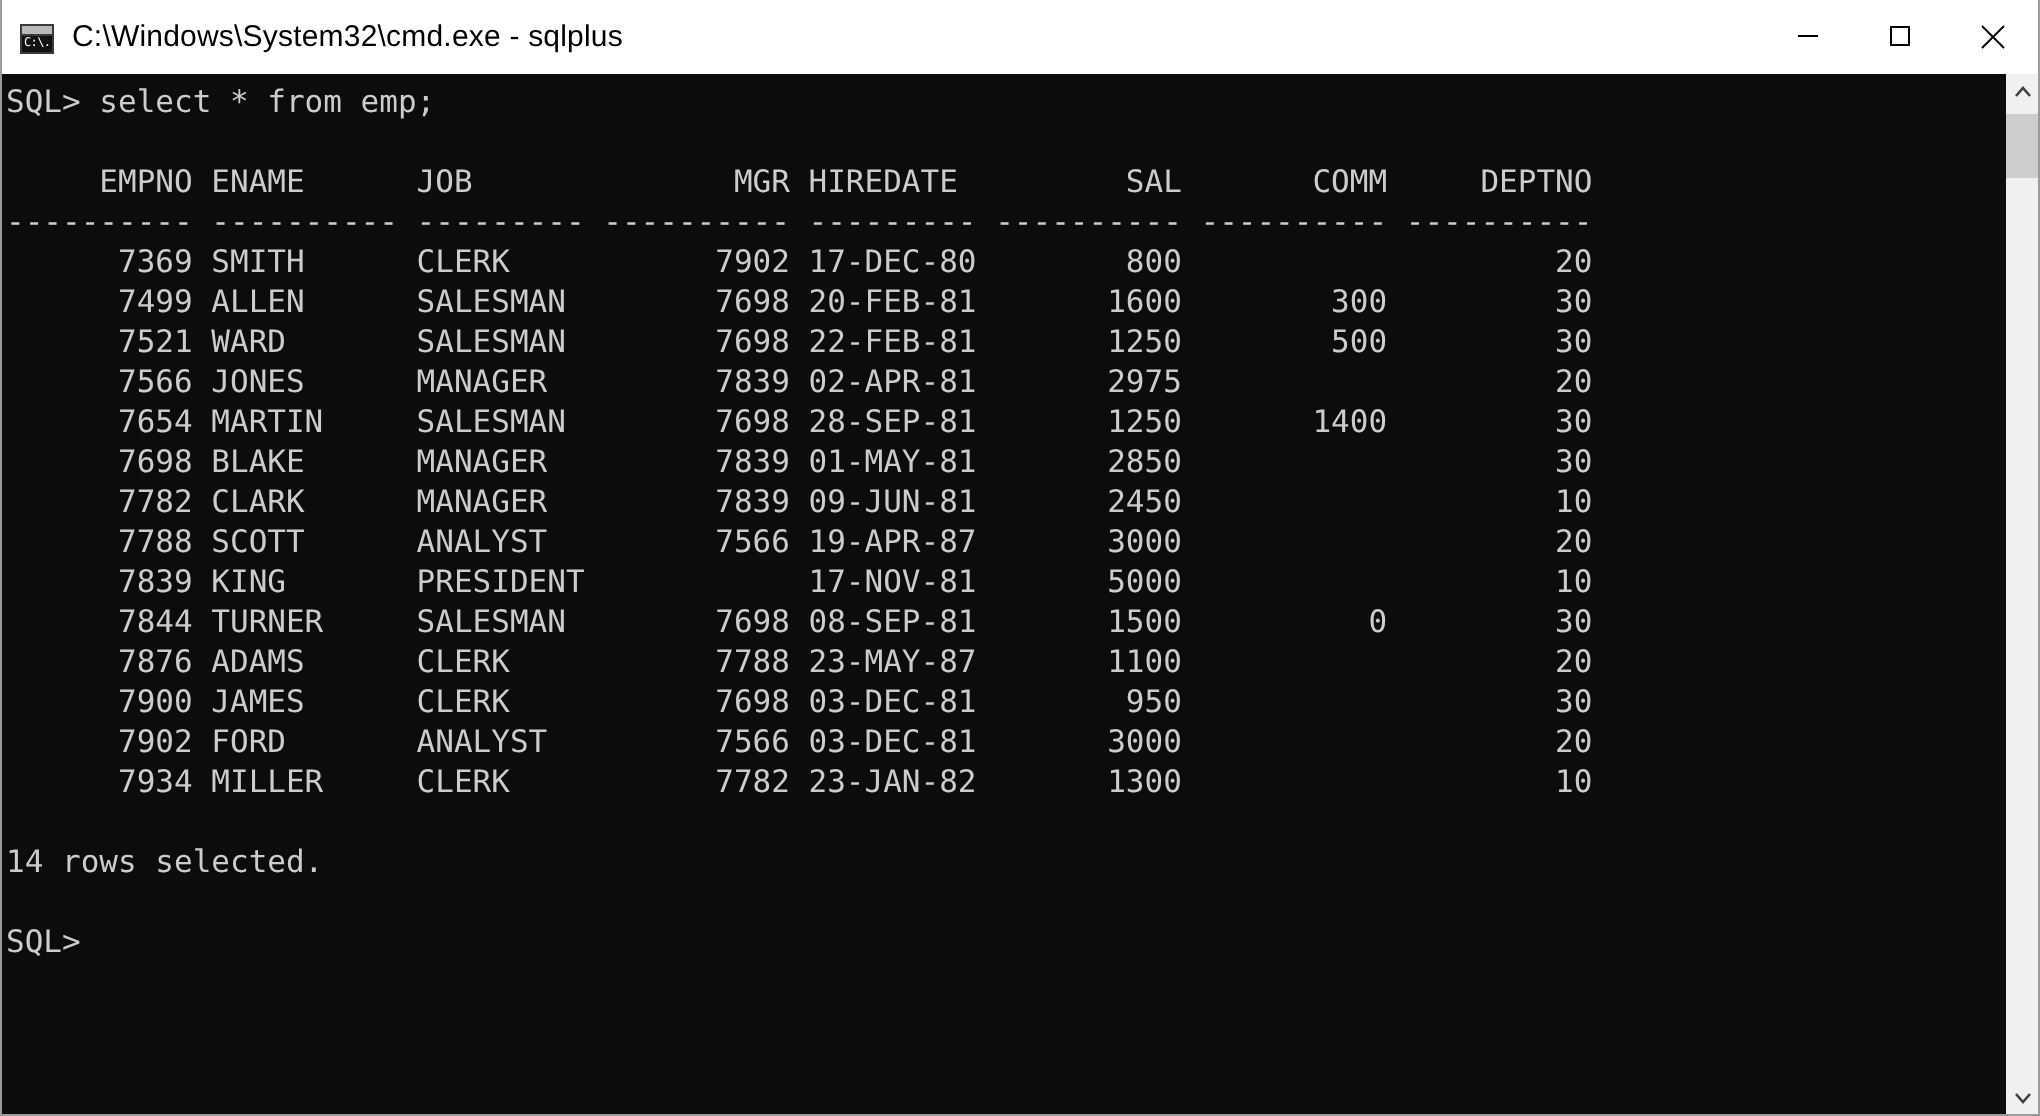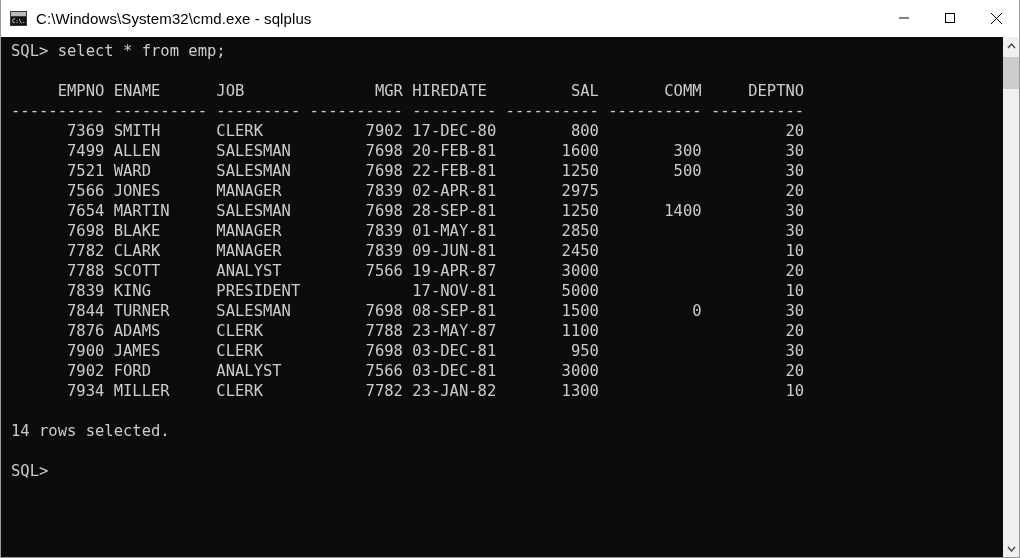--- a/index.html
+++ b/index.html
@@ -32,21 +32,21 @@
     height: 36px;
     min-height: 36px;
     background: #ffffff;
     display: flex;
     align-items: center;
     border-bottom: 1px solid #ffffff;
     position: relative;
   }
   .titlebar-left {
     display: flex;
-    align-items: center;
+    align-items: flex-end;
     padding-left: 9px;
     flex: 1 1 auto;
     overflow: hidden;
   }
   .app-icon {
     width: 17px;
     height: 15px;
     flex: 0 0 auto;
     position: relative;
     background: #f2f2f2;
@@ -108,21 +108,20 @@
     background: #0c0c0c;
     color: #cccccc;
     font-family: "DejaVu Sans Mono", monospace;
     font-size: 15.5px;
     line-height: 20px;
     white-space: pre;
     padding: 4px 0 4px 2px;
     overflow: hidden;
     letter-spacing: 0px;
     box-sizing: border-box;
-    margin-left: 8px;
   }
   .console .line { height: 20px; }
 
   
   .scrollbar {
     width: 17px;
     min-width: 17px;
     background: #f0f0f0;
     border-left: 1px solid #0c0c0c;
     display: flex;

